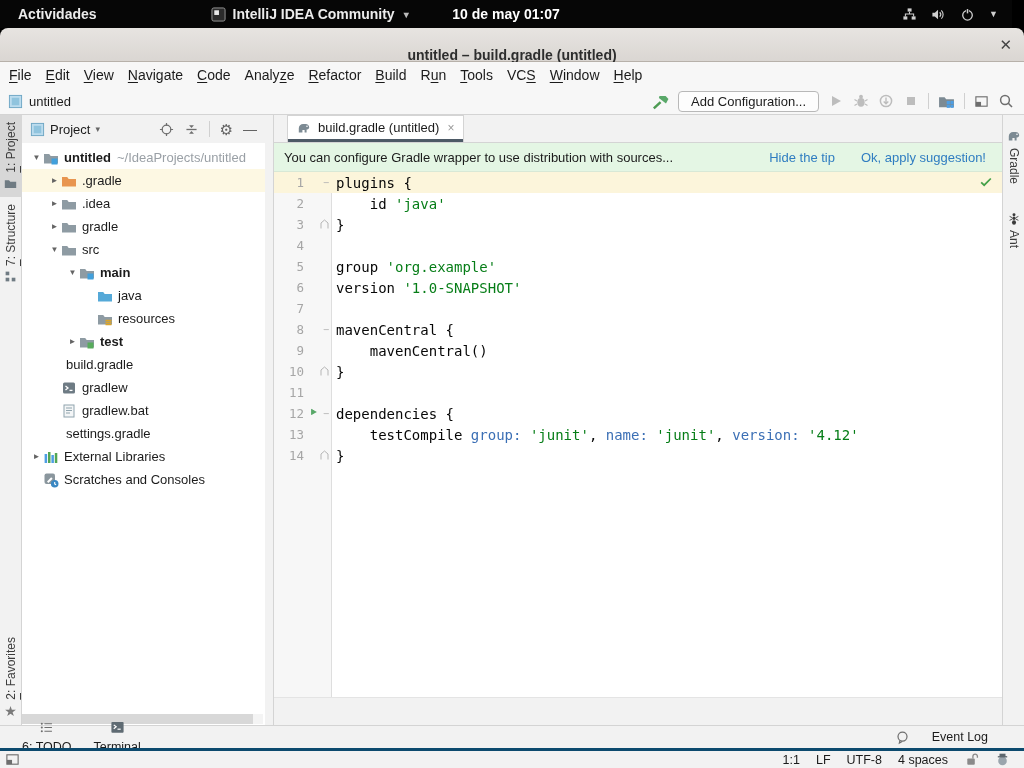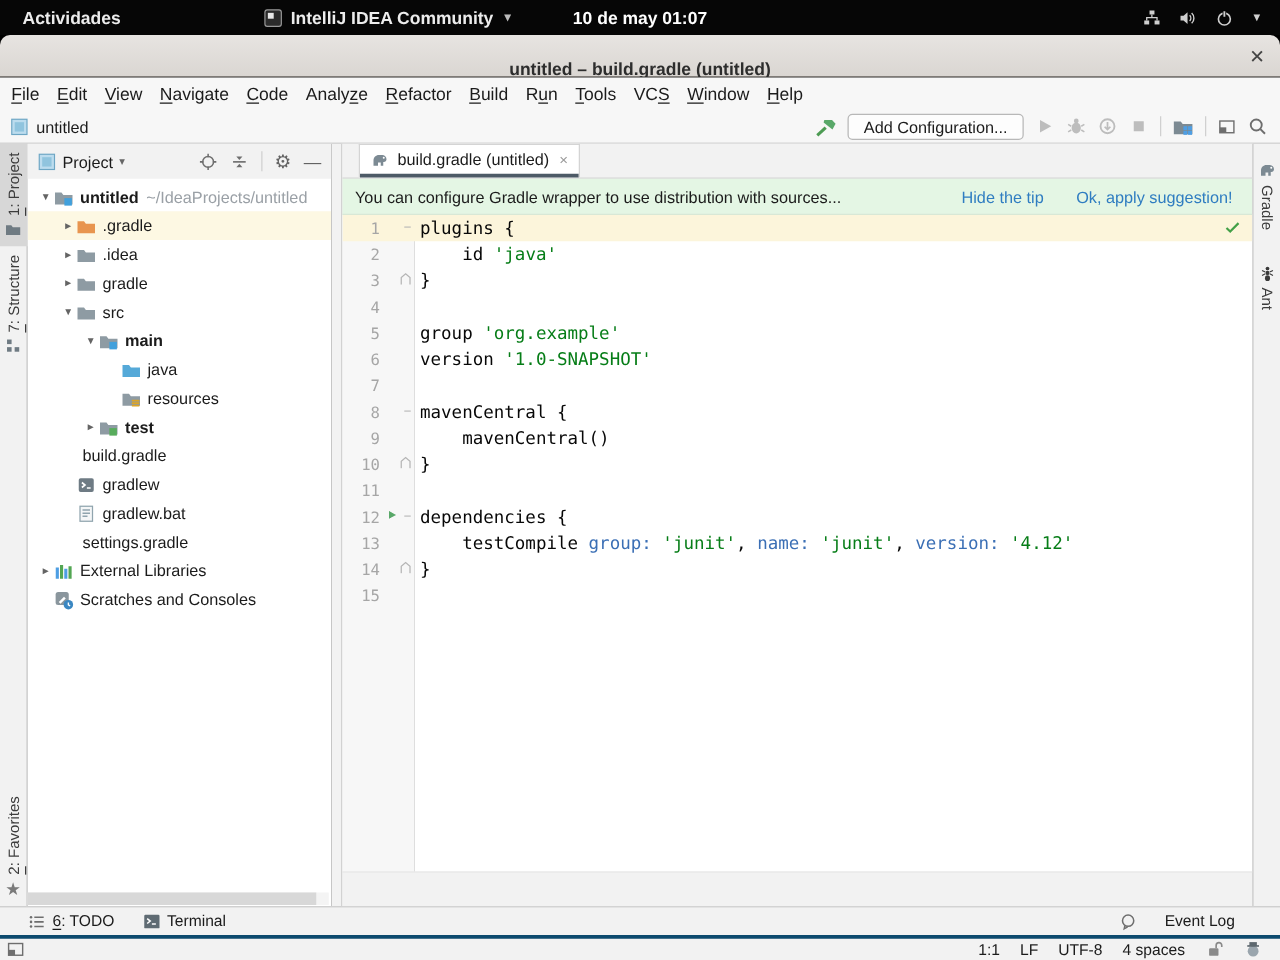--- a/index.html
+++ b/index.html
@@ -1,21 +1,21 @@
 <!DOCTYPE html>
 <html style="--string-green: #067d17; --param-blue: #3b6fb5; --sel-yellow: #fdf8e3; --caret-line: #fcf5db; --link-blue: #2f7dc1; --banner-bg: #e4f6e4; --tab-underline: #4d5a66;"><head>
 <meta charset="utf-8">
 <style>
   * { margin:0; padding:0; box-sizing:border-box; }
   html,body { width:1024px; height:768px; overflow:hidden; background:#000;
               font-family:"Liberation Sans", sans-serif; }
   .screen { position:relative; width:1024px; height:768px; }
 
   
-  .gnome-bar { position:absolute; top:0; left:0; right:0; height:28px; background:#060606;
+  .gnome-bar { position:absolute; top:0; left:0; right:12px; height:28px; background:#060606;
                color:#d9d9d9; font-size:14px; display:flex; align-items:center; }
   .gb-activities { padding:0 18px; font-weight:700; color:#ececec; }
   .gb-app { display:flex; align-items:center; gap:7px; margin-left:96px; color:#ececec; font-weight:700; }
   .gb-caret { font-size:10px; color:#bbb; margin-left:2px; }
   .gb-clock { position:absolute; left:0; right:0; text-align:center; font-weight:700; color:#fff; pointer-events:none; }
   .gb-right { margin-left:auto; display:flex; align-items:center; gap:14px; padding-right:14px; z-index:2; }
 
   
   .titlebar { position:absolute; top:28px; left:0; right:0; height:34px;
               background:linear-gradient(#e7e4e1,#dad6d2); border-bottom:1px solid #b7b1aa;
@@ -91,21 +91,21 @@
   .lfold { color:#b5b5b5; font-size:10px; line-height:10px; }
   .lcode { padding-left:4px; white-space:pre; color:#070707; }
   .seg.s { color:var(--string-green); }
   .seg.k { color:var(--param-blue); }
   .inspect-ok { position:absolute; top:3px; right:9px; }
   .editor-bottom { height:28px; background:#f2f2f2; border-top:1px solid #e4e4e4; }
 
   
   .twbar { position:absolute; left:0; right:0; bottom:20px; height:23px; background:#f2f2f2;
            border-top:1px solid #d4d4d4; display:flex; align-items:center; font-size:12.5px; color:#1b1b1b; }
-  .tw-item { display:flex; align-items:flex-start; gap:5px; margin-left:22px; }
+  .tw-item { display:flex; align-items:center; gap:5px; margin-left:22px;flex-direction:column; }
   .tw-right { margin-left:auto; display:flex; align-items:center; gap:22px; padding-right:36px; }
   .statusbar { position:absolute; left:0; right:0; bottom:0; height:20px; background:#f2f2f2;
                border-top:3px solid #0c4a6e; display:flex; align-items:center; font-size:12.5px; color:#1b1b1b; }
   .sb-left { padding-left:5px; display:flex; align-items:center; }
   .sb-right { margin-left:auto; display:flex; align-items:center; gap:16px; padding-right:14px; }
 
   .icon { display:inline-flex; align-items:center; justify-content:center; line-height:0; }
   .icon.char { line-height:1; font-size:13px; color:#666; }
   u { text-underline-offset:2px; }
 </style>
@@ -570,25 +570,20 @@
           </div>
           <div class="cl">
             <span class="lnum">14</span>
             <span class="lgut">
               <span class="lfold"><svg width="9" height="10" viewBox="0 0 9 10">
                   <path d="M1 9.5V4L4.5 1 8 4v5.5" fill="none" stroke="#b5b5b5"></path>
                 </svg></span>
             </span>
             <span class="lcode"><span class="seg p">}</span></span>
           </div>
-          <div class="cl">
-            <span class="lnum">15</span>
-            <span class="lgut"></span>
-            <span class="lcode"></span>
-          </div>
         </div>
       <div class="editor-bottom"></div>
     </div>
 
     <div class="right-strip" id="rightStrip">
         <div class="vtab" style="margin-bottom: 14px;">
           <span class="icon">
             <svg width="16" height="16" viewBox="0 0 16 16" xmlns="http://www.w3.org/2000/svg">
               <path fill="#7c8a93" d="M2.8 12.5V8.3C2.8 5.9 4.7 4 7.1 4h2.7c1.8 0 3.4 1.5 3.4 3.3 0 1.2-.9 2.2-2.1 2.2h-.5v3h-2V10H6.4v2.5z"></path>
               <circle cx="11" cy="6.2" r=".8" fill="#fff"></circle>

